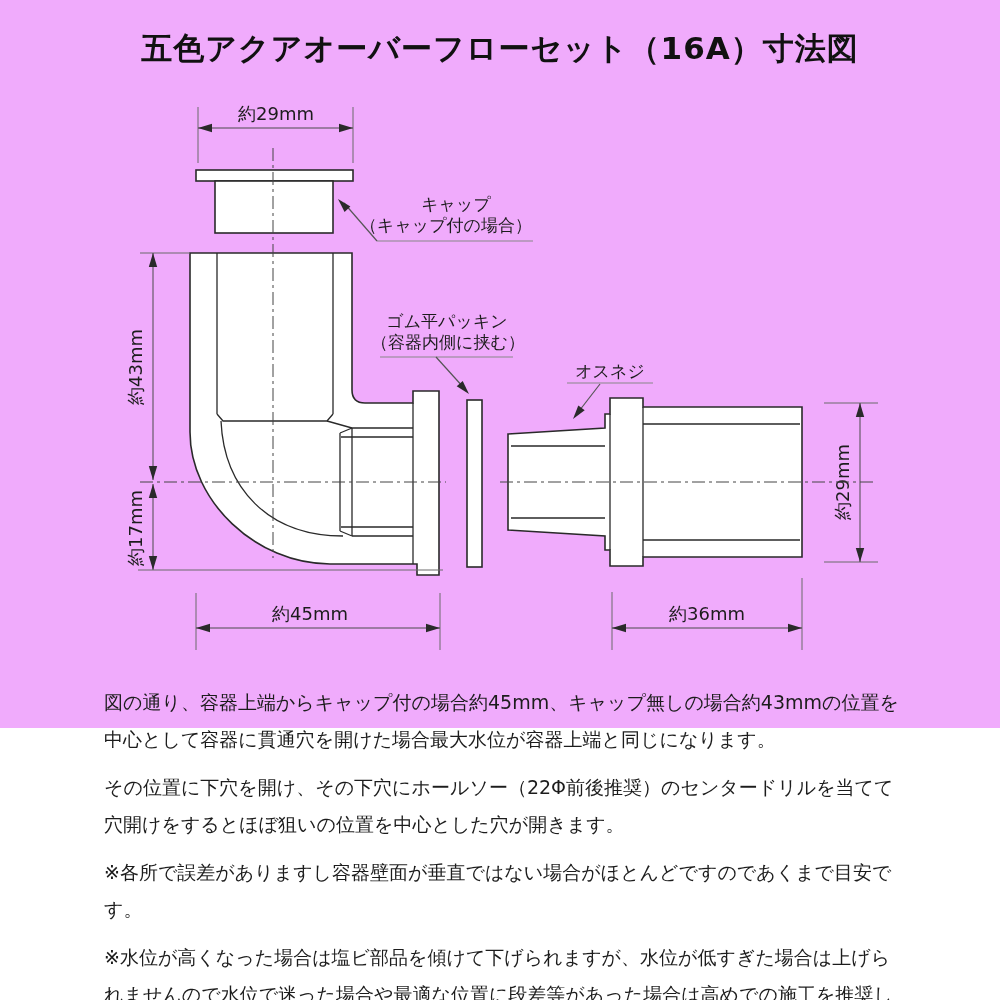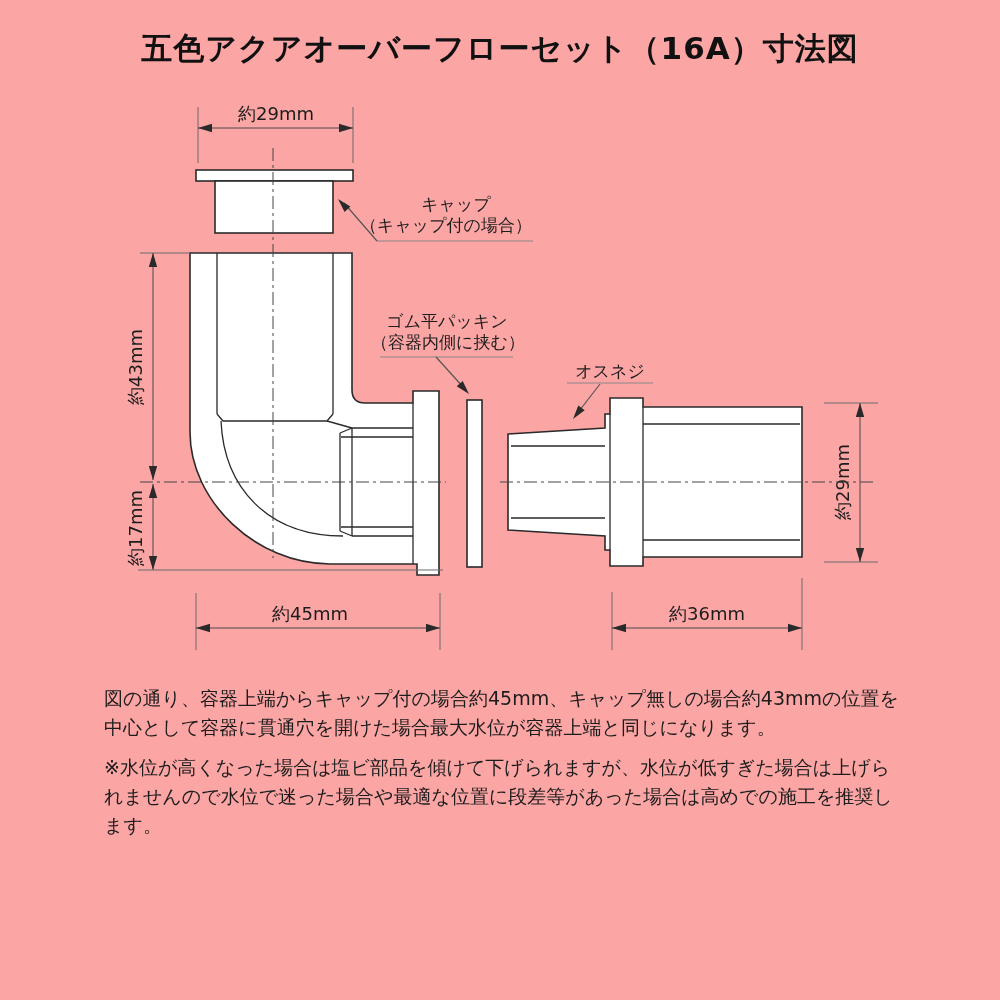--- a/index.html
+++ b/index.html
@@ -4,34 +4,34 @@
 <style>
   * { margin: 0; padding: 0; box-sizing: border-box; }
   html, body { background: #ffffff; }
   body {
     width: 1000px; height: 1000px;
     font-family: "DejaVu Sans", "Liberation Sans", sans-serif;
     color: #1c1c1c;
     position: relative;
     overflow: hidden;
   }
-  .page { position: relative; width: 1000px; height: 1000px; background: #fca5a5; }
+  .page { position: relative; width: 1000px; height: 728px; background: #f0abfc; }
   .title {
     position: absolute; top: 28px; left: 0; width: 1000px;
     text-align: center;
     font-size: 31px; font-weight: bold; color: #111;
     letter-spacing: 1px;
     white-space: nowrap;
   }
   svg.diagram { position: absolute; top: 0; left: 0; }
   .notes {
     position: absolute; top: 684px; left: 104px; width: 795px;
   }
   .notes p {
-    font-size: 19px; line-height: 29px; color: #1c1c1c;
+    font-size: 19px; line-height: 37px; color: #1c1c1c;
     margin-bottom: 11px;
     text-align: left;
   }
   
   .outline { fill: #ffffff; stroke: #2a2a2a; stroke-width: 1.6; stroke-linejoin: miter; }
   .inner   { fill: none; stroke: #2a2a2a; stroke-width: 1.3; }
   .dimline { fill: none; stroke: #4a4a4a; stroke-width: 1; }
   .extline { fill: none; stroke: #6a6a6a; stroke-width: 1; }
   .leader  { fill: none; stroke: #555; stroke-width: 1.2; }
   .uline   { fill: none; stroke: #888; stroke-width: 1.2; }
@@ -152,16 +152,18 @@
 
     <g>
       <path class="cline" d="M273,148 V558"></path>
       <path class="cline" d="M140,482 H446"></path>
       <path class="cline" d="M500,482 H877"></path>
     </g>
   </svg>
 
   <div class="notes">
     <p>図の通り、容器上端からキャップ付の場合約45mm、キャップ無しの場合約43mmの位置を中心として容器に貫通穴を開けた場合最大水位が容器上端と同じになります。</p>
+    <p>その位置に下穴を開け、その下穴にホールソー（22Φ前後推奨）のセンタードリルを当てて穴開けをするとほぼ狙いの位置を中心とした穴が開きます。</p>
+    <p>※各所で誤差がありますし容器壁面が垂直ではない場合がほとんどですのであくまで目安です。</p>
     <p>※水位が高くなった場合は塩ビ部品を傾けて下げられますが、水位が低すぎた場合は上げられませんので水位で迷った場合や最適な位置に段差等があった場合は高めでの施工を推奨します。</p>
   </div>
 
 </div>
 
 </body></html>

